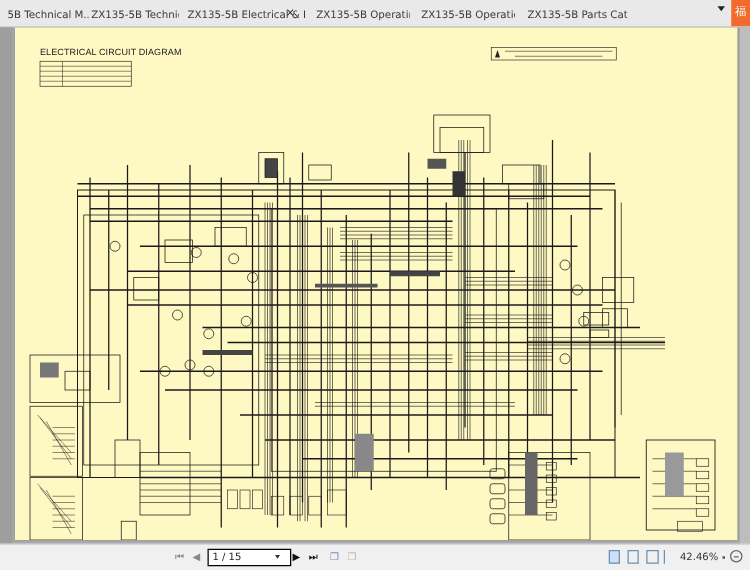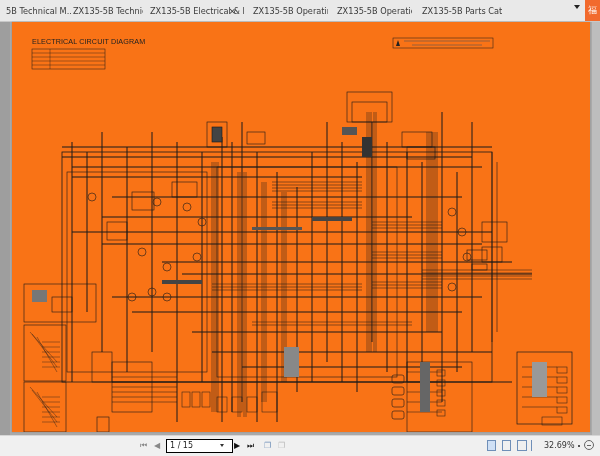--- a/index.html
+++ b/index.html
@@ -7,21 +7,21 @@
   .tabbar { position:absolute; left:0; top:0; width:600px; height:21px; background:#e9e9e9; border-bottom:1px solid #c8c8c8; }
   .tab { position:absolute; top:2px; height:18px; font-size:8.2px; color:#3a3a3a; line-height:18px; padding-left:10px; box-sizing:border-box; white-space:nowrap; overflow:hidden; }
   .tab::before { content:""; position:absolute; left:0; top:0; width:100%; height:100%; border-left:1px solid #bdbdbd; border-right:1px solid #bdbdbd; transform:skewX(-14deg); transform-origin:bottom left; background:#e9e9e9; z-index:-1; box-sizing:border-box; }
   .tab.active::before { background:#f7f7f7; }
   .tab .close { position:absolute; right:8px; top:0; font-size:9px; color:#333; }
   .tab-menu { position:absolute; left:574px; top:5px; width:0; height:0; border-left:3px solid transparent; border-right:3px solid transparent; border-top:4px solid #222; }
   .brand { position:absolute; left:585px; top:0; width:15px; height:21px; background:#f26a2d; color:#fff; font-size:9px; line-height:21px; text-align:center; overflow:hidden; }
   .viewer { position:absolute; left:0; top:22px; width:600px; height:413px; background:#a9a9a9; }
   .leftstrip { position:absolute; left:0; top:22px; width:10px; height:413px; background:#9e9e9e; }
   .rightstrip { position:absolute; left:592px; top:22px; width:8px; height:413px; background:#bdbdbd; }
-  .page { position:absolute; left:12px; top:22px; width:578px; height:410px; background:#f97316; box-shadow:0 0 1px #777; overflow:hidden; }
+  .page { position:absolute; left:12px; top:22px; width:578px; height:410px; background:#fef9c3; box-shadow:0 0 1px #777; overflow:hidden; }
   .page svg { position:absolute; left:0; top:0; }
   .doc-title { position:absolute; left:20px; top:15px; font-family:"Liberation Sans", sans-serif; font-size:7.2px; color:#222; letter-spacing:0.1px; }
   .statusbar { position:absolute; left:0; top:435px; width:600px; height:21px; background:#f0f0f0; border-top:1px solid #d6d6d6; }
   .nav-btn { position:absolute; top:4px; height:12px; font-size:8px; color:#888; line-height:12px; }
   .nav-btn.dark { color:#111; }
   .page-input { position:absolute; left:166px; top:3px; width:62px; height:12px; background:#fff; border:1px solid #000000; font-size:8px; line-height:12px; padding-left:3px; color:#222; box-sizing:content-box; }
   .page-dd { position:absolute; left:220px; top:8px; width:0; height:0; border-left:2px solid transparent; border-right:2px solid transparent; border-top:3px solid #333; }
   .view-icon { position:absolute; top:4px; width:9px; height:11px; box-sizing:border-box; border:1px solid #6f8fb8; }
   .view-icon.sel { background:#cfe0f5; }
   .zoom-text { position:absolute; left:544px; top:4px; font-size:8px; color:#333; line-height:12px; }
@@ -301,16 +301,16 @@
   <div class="page-input">1 / 15</div>
   <div class="page-dd"></div>
   <span class="nav-btn dark" style="left:234px;">▶</span>
   <span class="nav-btn dark" style="left:247px;">⏭</span>
   <span class="nav-btn" style="left:264px;color:#6f8fb8;">❐</span>
   <span class="nav-btn" style="left:278px;color:#bbb;">❐</span>
   <div class="view-icon sel" style="left:487px;"></div>
   <div class="view-icon" style="left:502px;"></div>
   <div class="view-icon" style="left:517px;width:10px;"></div>
   <div class="view-icon" style="left:531px;border:none;border-left:1px solid #6f8fb8;"></div>
-  <span class="zoom-text">32.69%</span>
+  <span class="zoom-text">42.46%</span>
   <div class="zoom-dd"></div>
   <div class="zoom-out"></div>
 </div>
 
 </body></html>

